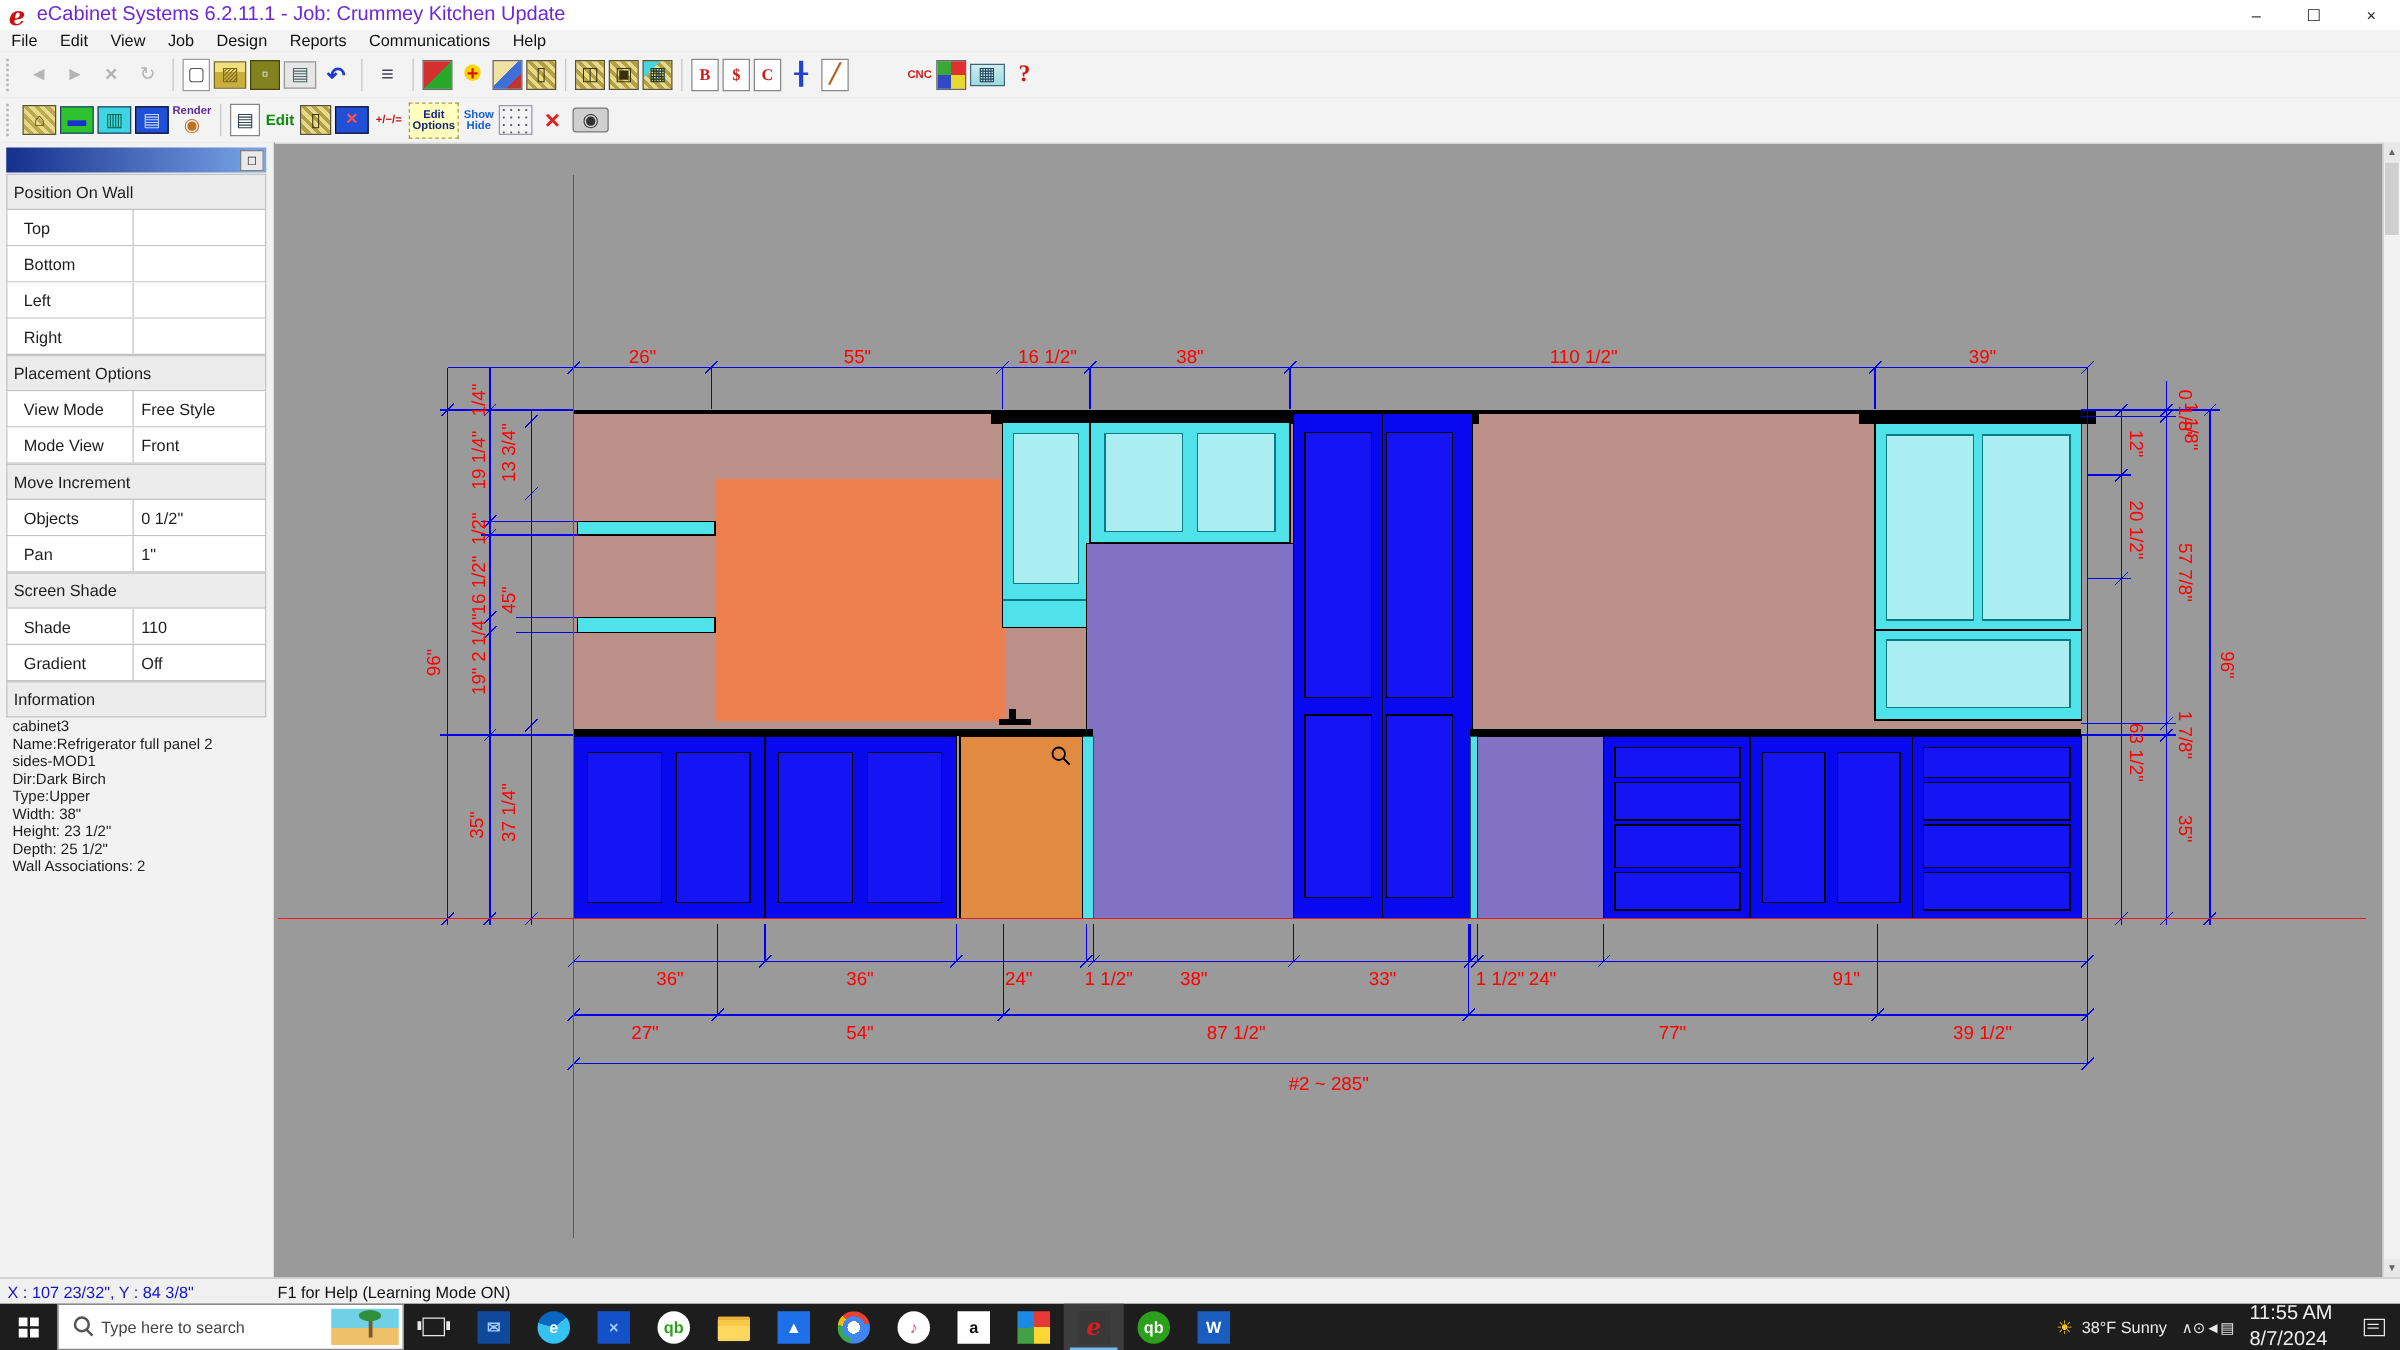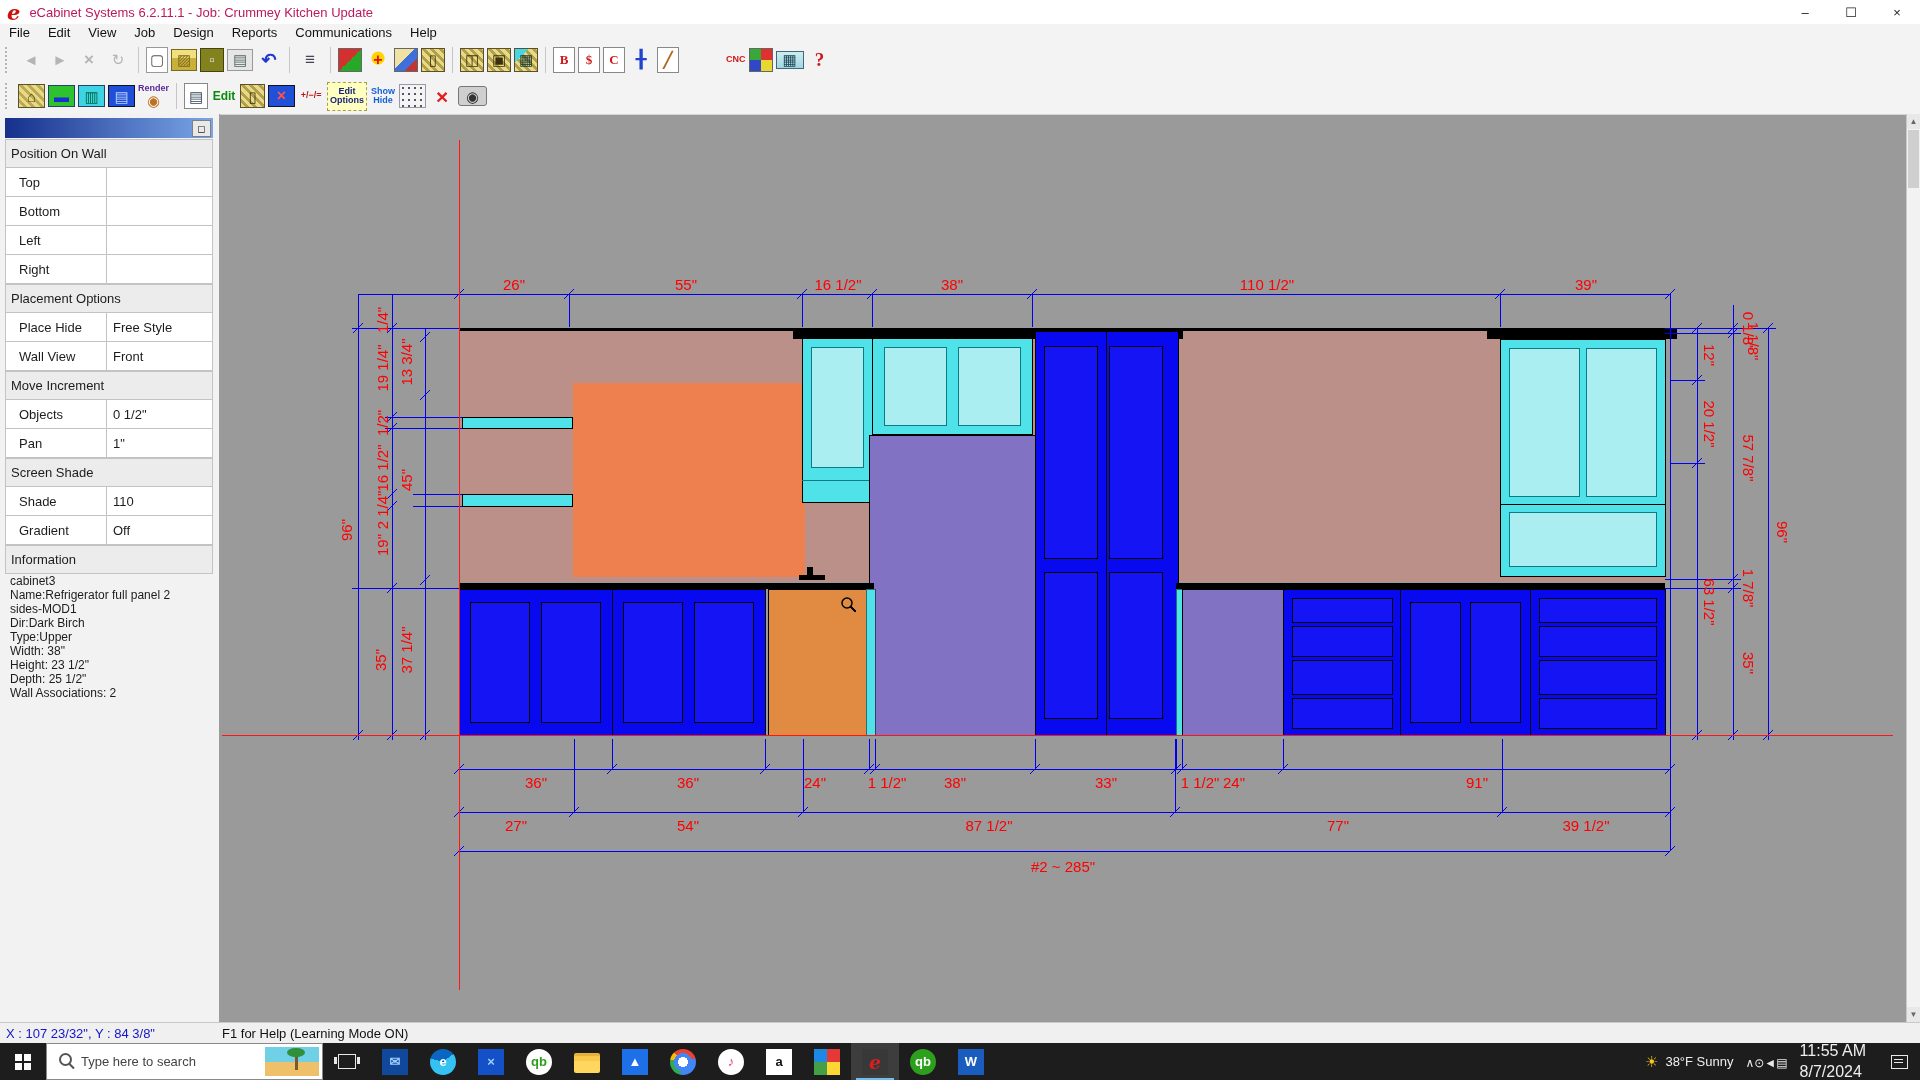--- a/index.html
+++ b/index.html
@@ -3,21 +3,21 @@
 <meta charset="utf-8">
 <style>
   html,body{margin:0;padding:0}
   body{width:1920px;height:1080px;position:relative;overflow:hidden;
        font-family:"Liberation Sans",sans-serif;background:#9a9a9a}
   
   .titlebar{position:absolute;left:0;top:0;width:1920px;height:24px;background:#ffffff;
             display:flex;align-items:center;border-bottom:1px solid #e3e3e3}
   .logo-e{color:#cc1111;font-family:"DejaVu Serif",serif;font-style:italic;font-weight:bold;
           font-size:21px;line-height:1;margin:0 9px 0 7px}
-  .title-text{font-size:13px;color:#be185d}
+  .title-text{font-size:16px;color:#6d28d9}
   .win-controls{margin-left:auto;display:flex;height:100%}
   .win-btn{width:46px;display:flex;align-items:center;justify-content:center;font-size:13px;color:#222}
   .menubar{position:absolute;left:0;top:24px;width:1920px;height:17px;background:#f3f3f3;
            display:flex;align-items:center;font-size:13px;color:#111;border-bottom:1px solid #dcdcdc}
   .menu-item{padding:0 9px}
   .toolbar{position:absolute;left:0;width:1920px;background:#f3f3f3;display:flex;align-items:center;
            gap:3px;border-bottom:1px solid #d5d5d5}
   #toolbar1{top:41px;height:37px}
   #toolbar2{top:78px;height:36px}
   .tb-handle{width:3px;height:26px;border-left:2px dotted #b5b5b5;margin:0 5px}
@@ -269,25 +269,25 @@
       <div class="row prop">
         <span class="lbl">Left</span>
         <span class="val"></span>
       </div>
       <div class="row prop">
         <span class="lbl">Right</span>
         <span class="val"></span>
       </div>
       <div class="row header">Placement Options</div>
       <div class="row prop">
-        <span class="lbl">Place Hide</span>
+        <span class="lbl">View Mode</span>
         <span class="val">Free Style</span>
       </div>
       <div class="row prop">
-        <span class="lbl">Wall View</span>
+        <span class="lbl">Mode View</span>
         <span class="val">Front</span>
       </div>
       <div class="row header">Move Increment</div>
       <div class="row prop">
         <span class="lbl">Objects</span>
         <span class="val">0 1/2"</span>
       </div>
       <div class="row prop">
         <span class="lbl">Pan</span>
         <span class="val">1"</span>

